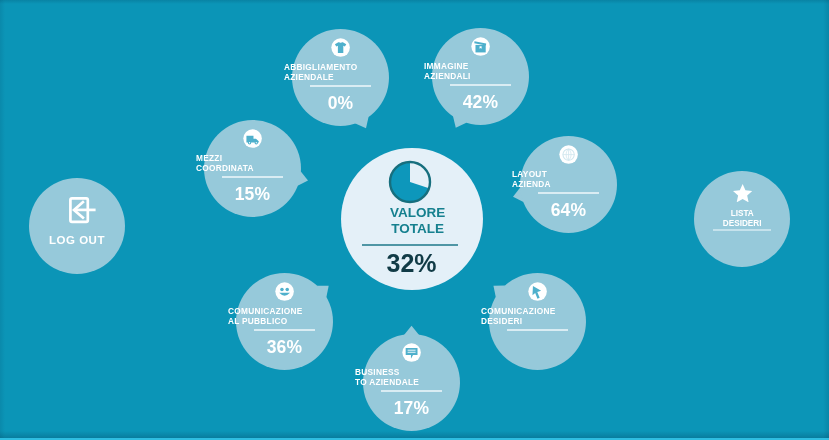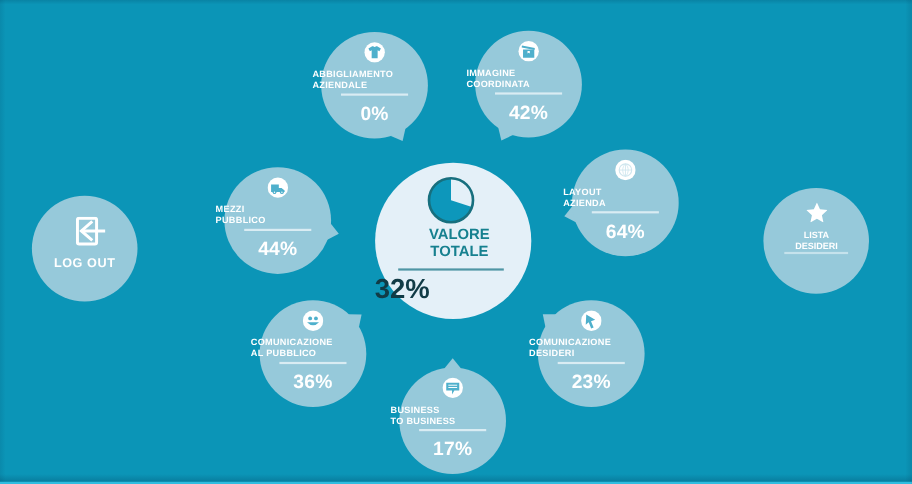--- a/index.html
+++ b/index.html
@@ -32,21 +32,21 @@
 
   
   #center{position:absolute;left:340.6px;top:148px;width:142px;height:142px;}
   #center .disc{position:absolute;left:0;top:0;width:142px;height:142px;border-radius:50%;
                 background:#e4f0f8;}
   #center .cicon{position:absolute;left:50%;margin-left:-24px;top:12px;width:44px;height:44px;}
   #center .clbl{position:absolute;left:0;width:154px;text-align:center;color:#16808f;
                 font-weight:bold;font-size:13.5px;line-height:16.2px;letter-spacing:0px;top:57.2px;}
   #center .cdiv{position:absolute;left:50%;margin-left:-49.5px;width:95.7px;height:2px;
                 background:#4f96a5;top:96.1px;}
-  #center .cval{position:absolute;left:0;width:142px;color:#113b46;
+  #center .cval{position:absolute;left:0;width:142px;text-align:center;color:#113b46;
                 font-weight:bold;font-size:25px;letter-spacing:0px;line-height:30px;top:100px;}
 
   
   .plain{position:absolute;width:96px;height:96px;border-radius:50%;background:#96c9da;}
   .plain .picon{position:absolute;left:50%;}
   .plain .plbl{position:absolute;left:-10px;width:116px;text-align:center;color:#ffffff;
                 font-weight:bold;letter-spacing:.5px;white-space:nowrap;}
 </style>
 </head>
 <body>
@@ -79,44 +79,44 @@
       <circle cx="48.5" cy="48.5" r="48.5" fill="#96c9da"></circle>
     </svg>
     <div class="iconwrap"><svg viewBox="0 0 24 24" width="19.2" height="19.2">
           <circle cx="12" cy="12" r="11.6" fill="#ffffff"></circle>
           <path d="M5.6 9.9 L18.4 9.9 L18.4 19.3 L5.6 19.3 Z" fill="#4fb0cc"></path>
           <path d="M4.4 5.4 L19.0 8.2 L18.7 10.6 L4.1 7.8 Z" fill="#4fb0cc"></path>
           <path d="M10.7 11.6 L13.3 11.6 L13.3 14.6 L12.0 13.7 L10.7 14.6 Z" fill="#ffffff"></path>
         </svg></div>
     <div class="lbl">
       <span>IMMAGINE</span><br>
-      <span>COORDINATA</span>
+      <span>AZIENDALI</span>
     </div>
     <div class="divline"></div>
     <div class="val">42%</div>
   </div>
-  <div class="node" style="left:204px;top:152px;">
+  <div class="node" style="left:204px;top:120px;">
     <svg class="shape" width="125" height="125" viewBox="-14 -14 125 125">
       <path d="M96.44 50.96 L104.01 60.54 L93.15 66.12 Z" fill="#96c9da"></path>
       <circle cx="48.5" cy="48.5" r="48.5" fill="#96c9da"></circle>
     </svg>
     <div class="iconwrap"><svg viewBox="0 0 24 24" width="19.2" height="19.2">
           <circle cx="12" cy="12" r="11.6" fill="#ffffff"></circle>
           <path d="M4.3 8.3 L13.1 8.3 L13.1 12.3 L16.2 12.3 L19.7 15.3 L19.7 16.9 L4.3 16.9 Z" fill="#4fb0cc"></path>
           <circle cx="8.2" cy="17.2" r="2.1" fill="#4fb0cc"></circle>
           <circle cx="16.6" cy="17.2" r="2.1" fill="#4fb0cc"></circle>
           <circle cx="8.2" cy="17.2" r="0.8" fill="#ffffff"></circle>
           <circle cx="16.6" cy="17.2" r="0.8" fill="#ffffff"></circle>
         </svg></div>
     <div class="lbl">
       <span>MEZZI</span><br>
-      <span>PUBBLICO</span>
-    </div>
-    <div class="divline"></div>
-    <div class="val">44%</div>
+      <span>COORDINATA</span>
+    </div>
+    <div class="divline"></div>
+    <div class="val">15%</div>
   </div>
   <div class="node" style="left:520px;top:136px;">
     <svg class="shape" width="125" height="125" viewBox="-14 -14 125 125">
       <path d="M3.90 66.25 L-6.97 60.70 L0.57 51.10 Z" fill="#96c9da"></path>
       <circle cx="48.5" cy="48.5" r="48.5" fill="#96c9da"></circle>
     </svg>
     <div class="iconwrap"><svg viewBox="0 0 24 24" width="19.2" height="19.2">
           <circle cx="12" cy="12" r="11.6" fill="#ffffff"></circle>
           <circle cx="12" cy="12" r="7.1" fill="none" stroke="#cfe6ee" stroke-width="1.3"></circle>
           <path d="M12 4.9 L12 19.1 M4.9 12 L19.1 12" stroke="#cfe6ee" stroke-width="1.0" fill="none"></path>
@@ -154,35 +154,34 @@
     </svg>
     <div class="iconwrap"><svg viewBox="0 0 24 24" width="19.2" height="19.2">
           <circle cx="12" cy="12" r="11.6" fill="#ffffff"></circle>
           <path d="M6.2 5.0 L16.4 11.0 L11.6 12.6 L14.6 19.8 L11.8 20.8 L9.0 13.7 L5.6 16.6 Z" fill="#4fb0cc"></path>
         </svg></div>
     <div class="lbl">
       <span>COMUNICAZIONE</span><br>
       <span>DESIDERI</span>
     </div>
     <div class="divline"></div>
-    <div class="val">23%</div>
   </div>
   <div class="node" style="left:363px;top:334px;text-decoration:underline;">
     <svg class="shape" width="125" height="125" viewBox="-14 -14 125 125">
       <path d="M40.77 1.13 L48.53 -8.30 L56.29 1.14 Z" fill="#96c9da"></path>
       <circle cx="48.5" cy="48.5" r="48.5" fill="#96c9da"></circle>
     </svg>
     <div class="iconwrap"><svg viewBox="0 0 24 24" width="19.2" height="19.2">
           <circle cx="12" cy="12" r="11.6" fill="#ffffff"></circle>
           <path d="M4.6 6.3 L19.4 6.3 L19.4 14.9 L13.8 14.9 L11.2 19.6 L11.2 14.9 L4.6 14.9 Z" fill="#4fb0cc"></path>
           <path d="M7.0 9.0 L17.0 9.0 M7.0 11.6 L17.0 11.6" stroke="#ffffff" stroke-width="1.1"></path>
         </svg></div>
     <div class="lbl">
       <span>BUSINESS</span><br>
-      <span>TO BUSINESS</span>
+      <span>TO AZIENDALE</span>
     </div>
     <div class="divline"></div>
     <div class="val">17%</div>
   </div>
   <div id="center">
     <div class="disc"></div>
     <div class="cicon">
       <svg viewBox="0 0 44 44" width="44" height="44">
         <circle cx="22" cy="22" r="20" fill="#0d97bb"></circle>
         <path d="M22 22 L22 2 A20 20 0 0 1 41 28.2 Z" fill="#e4f0f8"></path>

